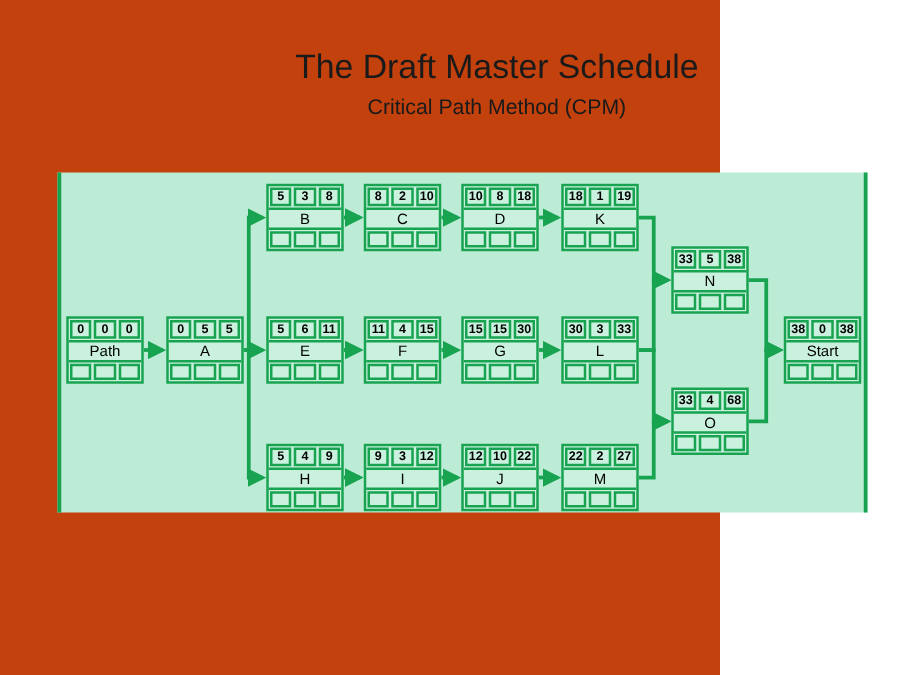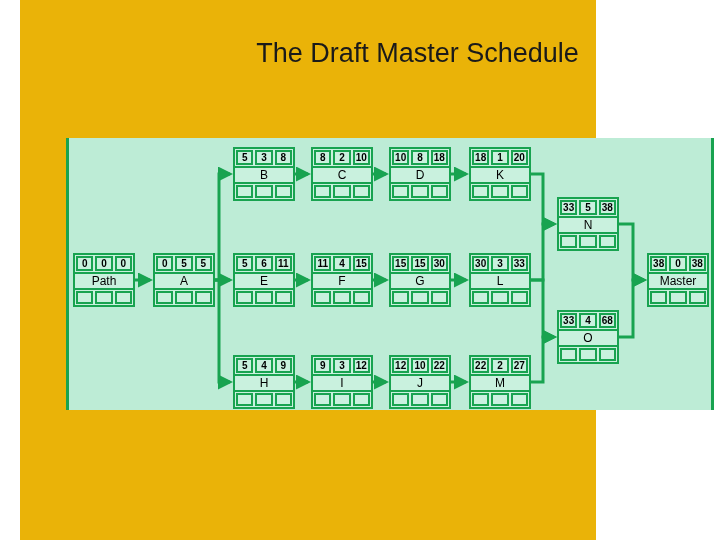--- a/index.html
+++ b/index.html
@@ -1,17 +1,17 @@
 <!DOCTYPE html>
 <html style="--panel-bg: #bdecd6; --box-bg: #c9f1de; --line: #18a350;"><head>
 <meta charset="utf-8">
 <style>
   html,body{margin:0;padding:0;background:#ffffff;width:720px;height:540px;overflow:hidden;
             font-family:"Liberation Sans",sans-serif;}
-  .slide{position:relative;width:576px;height:540px;background:#eab308;margin-left:20px;}
+  .slide{position:relative;width:576px;height:540px;background:#c2410c;}
   .title-wrap{position:absolute;left:75px;top:38px;width:645px;text-align:center;}
   .slide-title{font-size:27px;font-weight:400;color:#1a1a1a;margin:0;}
   .slide-subtitle{font-size:17px;font-weight:400;color:#1a1a1a;margin:7px 0 0 0;}
   .panel{position:absolute;left:46px;top:138px;width:648px;height:272px;box-sizing:border-box;
          background:var(--panel-bg,#bdecd6);
          border-left:3px solid var(--line,#18a350);
          border-right:3px solid var(--line,#18a350);}
   #connector-svg{position:absolute;left:0;top:0;width:720px;height:540px;pointer-events:none;}
   #nodes-layer{position:absolute;left:0;top:0;width:720px;height:540px;}
   .node{position:absolute;width:62px;height:54px;box-sizing:border-box;
@@ -25,20 +25,21 @@
         border-bottom:2px solid var(--line,#18a350);
         display:flex;align-items:center;justify-content:center;
         font-size:12px;color:#000;line-height:14px;}
 </style>
 </head>
 <body>
 
 <div class="slide">
   <div class="title-wrap">
     <div class="slide-title">The Draft Master Schedule</div>
+    <div class="slide-subtitle">Critical Path Method (CPM)</div>
   </div>
   <div class="panel"></div>
   <svg id="connector-svg" viewBox="0 0 720 540">
       <defs>
         <marker id="arr" markerWidth="5" markerHeight="5" refX="4" refY="2.5" orient="auto">
           <path d="M0,0 L5,2.5 L0,5 z" fill="#18a350"></path>
         </marker>
       </defs>
       <path d="M 115 280 L 130 280" fill="none" stroke="#18a350" stroke-width="3" marker-end="url(#arr)"></path>
       <path d="M 194 280 L 199 280 L 199 174 L 210 174" fill="none" stroke="#18a350" stroke-width="3" marker-end="url(#arr)"></path>
@@ -123,21 +124,21 @@
         <div class="cells">
           <div class="cell"></div>
           <div class="cell"></div>
           <div class="cell"></div>
         </div>
       </div>
       <div class="node" style="left: 449px; top: 147px;">
         <div class="cells">
           <div class="cell">18</div>
           <div class="cell">1</div>
-          <div class="cell">20</div>
+          <div class="cell">19</div>
         </div>
         <div class="node-label">K</div>
         <div class="cells">
           <div class="cell"></div>
           <div class="cell"></div>
           <div class="cell"></div>
         </div>
       </div>
       <div class="node" style="left: 213px; top: 253px;">
         <div class="cells">
@@ -268,21 +269,21 @@
           <div class="cell"></div>
           <div class="cell"></div>
         </div>
       </div>
       <div class="node" style="left: 627px; top: 253px;">
         <div class="cells">
           <div class="cell">38</div>
           <div class="cell">0</div>
           <div class="cell">38</div>
         </div>
-        <div class="node-label">Master</div>
+        <div class="node-label">Start</div>
         <div class="cells">
           <div class="cell"></div>
           <div class="cell"></div>
           <div class="cell"></div>
         </div>
       </div>
     </div>
 </div>
 
 </body></html>

